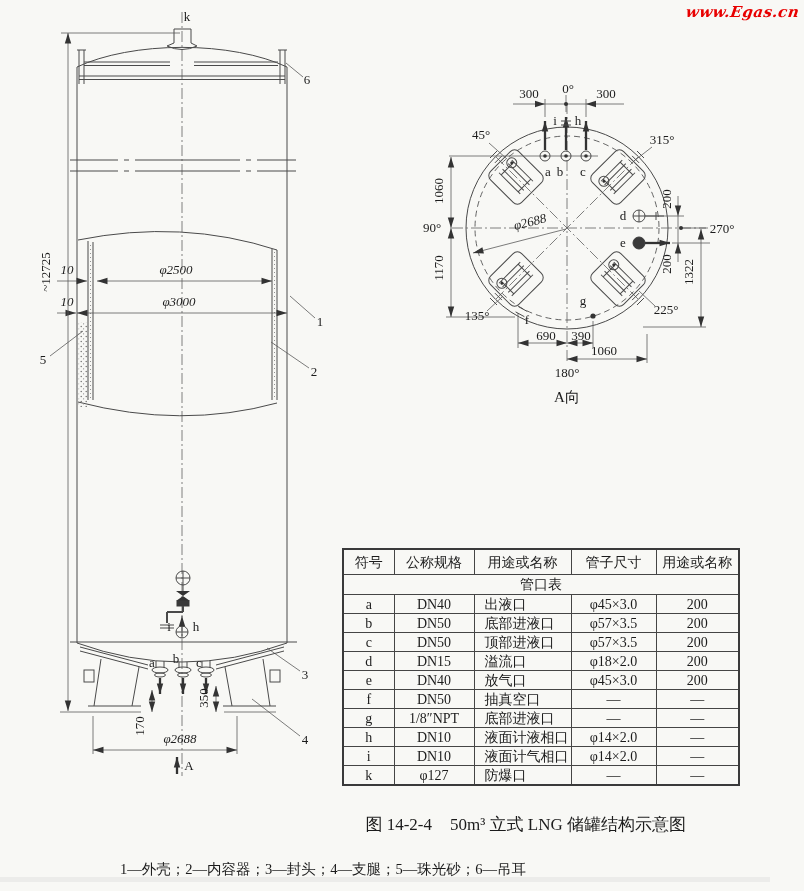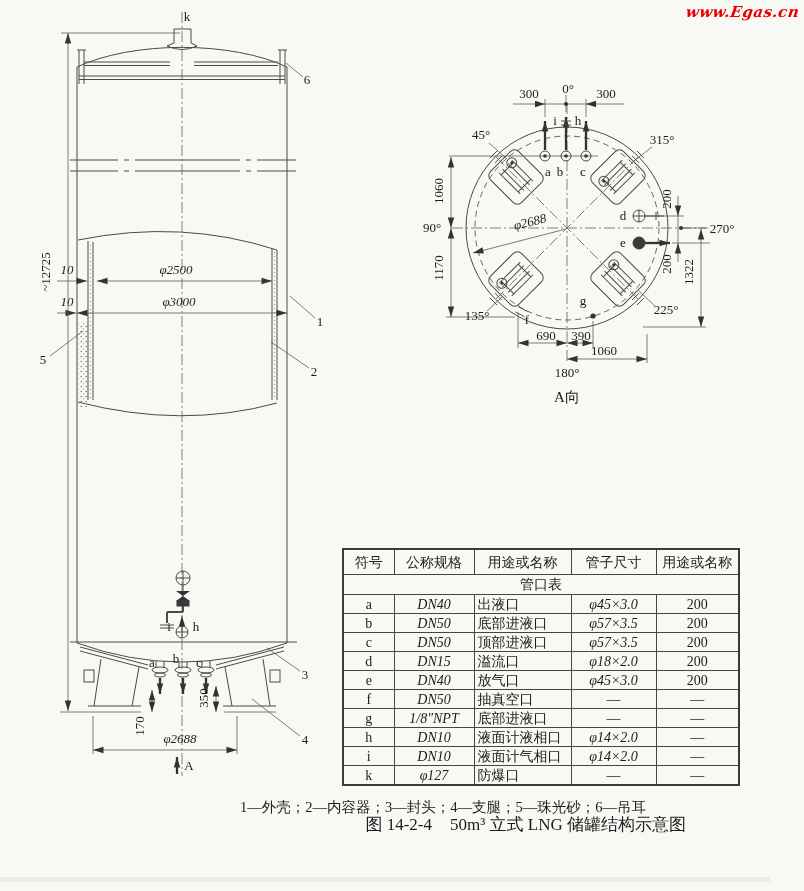--- a/index.html
+++ b/index.html
@@ -18,25 +18,25 @@
   svg .dkfill{fill:#3a3a3a;stroke:#3a3a3a;}
   svg text{fill:#1c1c1c;font-size:13px;font-family:"Liberation Serif",serif;}
   svg text.it{font-style:italic;}
   svg text.big{font-size:15px;}
   .ntable{position:absolute;left:342px;top:548px;width:396px;border-collapse:collapse;
           table-layout:fixed;font-size:14px;border:2px solid #3a3a3a;}
   .ntable td,.ntable th{border:1px solid #454545;text-align:center;padding:0;height:18px;
           line-height:17px;font-weight:normal;overflow:hidden;white-space:nowrap;}
   .ntable .ttl{height:19px;font-size:14px;border-bottom:1px solid #454545;}
   .ntable thead th{height:24px;line-height:23px;}
-  .ntable td.nm{text-align:left;padding-left:3px;}
-  .ntable .it{font-style:italic;}
+  .ntable td.nm{text-align:left;padding-left:10px;}
+  .ntable .it{}
   .cap1{position:absolute;left:0;top:813px;width:686px;text-align:right;font-size:17px;}
   .cap1 .t2{margin-left:18px;}
-  .cap2{position:absolute;left:0;top:798px;width:646px;text-align:right;font-size:14.5px;}
+  .cap2{position:absolute;left:0;top:860px;width:646px;text-align:center;font-size:14.5px;}
   .smudge{position:absolute;left:0;top:877px;width:770px;height:5px;background:#ececea;}
 </style>
 </head>
 <body>
 
 <div class="page">
 
   <div class="wm">www.Egas.cn</div>
 
   <svg class="drawing" width="804" height="810" viewBox="0 0 804 810">

